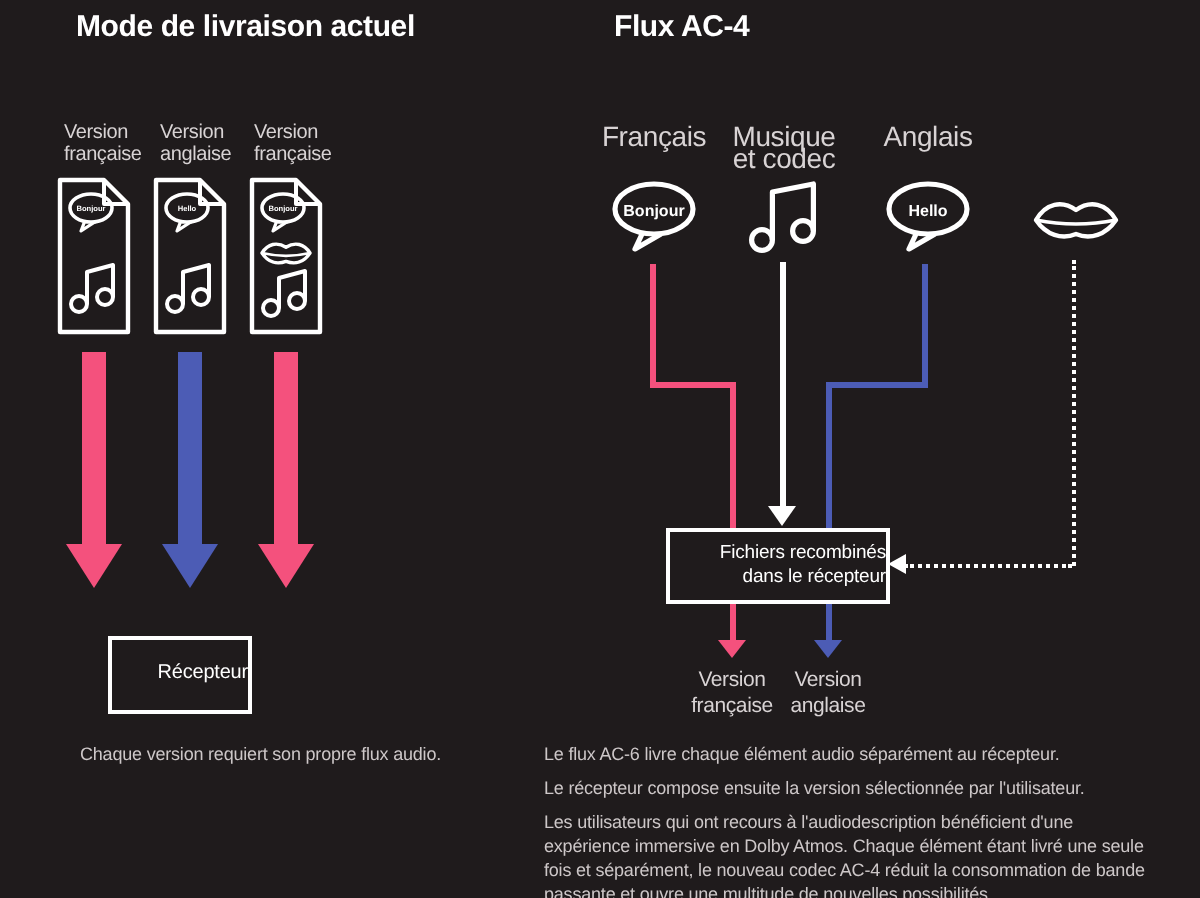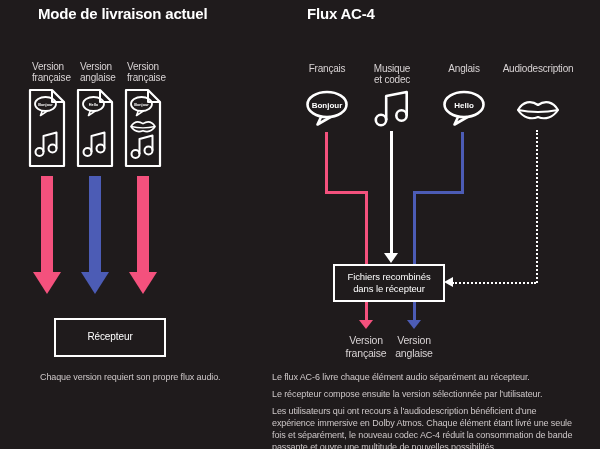--- a/index.html
+++ b/index.html
@@ -5,41 +5,41 @@
   html,body{margin:0;padding:0;background:#000;}
   #stage{
     position:relative;width:600px;height:449px;overflow:hidden;
     background:var(--background,#1f1b1c);
     font-family:"Liberation Sans",sans-serif;
     -webkit-font-smoothing:antialiased;
   }
   .abs{position:absolute;}
   .title{font-size:15px;font-weight:bold;color:#fff;letter-spacing:-0.2px;white-space:nowrap;}
   .doclabel{font-size:10px;line-height:11px;color:var(--label_gray,#d8d3d4);letter-spacing:-0.2px;white-space:pre-line;}
-  .srclabel{font-size:10px;line-height:11px;color:var(--label_gray,#d8d3d4);letter-spacing:-0.2px;text-align:center;white-space:pre-line;}
+  .srclabel{font-size:14px;line-height:11px;color:var(--label_gray,#d8d3d4);letter-spacing:-0.2px;text-align:center;white-space:pre-line;}
   .outlabel{font-size:10.5px;line-height:13px;color:var(--label_gray,#d8d3d4);letter-spacing:-0.2px;text-align:center;white-space:pre-line;}
   .caption{font-size:9px;line-height:12px;color:var(--caption_gray,#cdc7c8);letter-spacing:-0.1px;white-space:pre-line;margin:0 0 5px 0;}
   .vline{width:3px;}
   .hline{height:3px;}
   .pinkbg{background:var(--pink,#f4517d);}
   .bluebg{background:var(--blue,#4c5cb5);}
   .whitebg{background:#fff;}
   .dotv{width:0;border-left:2px dotted #fff;}
   .doth{height:0;border-top:2px dotted #fff;}
   .bigbody{width:12px;height:96px;top:176px;}
   .bighead{width:0;height:0;top:272px;border-left:14px solid transparent;border-right:14px solid transparent;}
   .bighead.pinkhead{border-top:22px solid var(--pink,#f4517d);}
   .bighead.bluehead{border-top:22px solid var(--blue,#4c5cb5);}
   .smallhead{width:0;height:0;border-left:7px solid transparent;border-right:7px solid transparent;}
   .smallhead.pinkhead{border-top:9px solid var(--pink,#f4517d);}
   .smallhead.bluehead{border-top:9px solid var(--blue,#4c5cb5);}
   .whitehead{width:0;height:0;border-left:7.5px solid transparent;border-right:7.5px solid transparent;border-top:10px solid #fff;}
   .lefthead{width:0;height:0;border-top:5.5px solid transparent;border-bottom:5.5px solid transparent;border-right:9px solid #fff;}
-  .wbox{box-sizing:border-box;border:2.5px solid #fff;background:transparent;color:#fff;text-align:center;}
-  .receiver{left:54px;top:318px;width:112px;height:39px;font-size:10px;line-height:34px;letter-spacing:-0.1px;}
+  .wbox{box-sizing:border-box;border:2.5px solid #fff;background:transparent;color:#fff;text-align:right;}
+  .receiver{left:54px;top:318px;width:72px;height:39px;font-size:10px;line-height:34px;letter-spacing:-0.1px;}
   .recombine{left:333px;top:264px;width:112px;height:38px;font-size:9.5px;line-height:12px;padding-top:5px;letter-spacing:-0.1px;white-space:pre-line;}
   svg{display:block;overflow:visible;}
   svg text{font-family:"Liberation Sans",sans-serif;font-weight:bold;fill:#fff;}
 </style>
 </head>
 <body>
 
 <div id="stage">
 
   <div class="abs title" style="left:7px;top:5px;margin-left:31px;">Mode de livraison actuel</div>
@@ -112,21 +112,20 @@
   <div class="abs" style="left:7px;top:371px;width:212px;margin-left:33px;">
     <p class="caption">Chaque version requiert son propre flux audio.</p>
   </div>
 
   <div class="abs title" style="left:307px;top:5px;">Flux AC-4</div>
 
   <div class="abs srclabel" style="left:287px;top:63px;width:80px;">Français</div>
   <div class="abs srclabel" style="left:352px;top:63px;width:80px;">Musique
 et codec</div>
   <div class="abs srclabel" style="left:424px;top:63px;width:80px;">Anglais</div>
-  <div class="abs srclabel" style="left:488px;top:63px;width:100px;">Audiodescription</div>
 
   <div class="abs" style="left:305px;top:90px;">
     <svg width="46" height="40" viewBox="0 0 46 40">
       <ellipse cx="22" cy="14.5" rx="19.5" ry="12.5" fill="none" stroke="#fff" stroke-width="2.6"></ellipse>
       <path d="M16.5 26 L12.5 34.5 L25.5 27" fill="none" stroke="#fff" stroke-width="2.6" stroke-linejoin="round"></path>
       <text x="22" y="18" font-size="8" text-anchor="middle">Bonjour</text>
     </svg>
   </div>
   <div class="abs" style="left:373px;top:88px;">
     <svg width="38" height="40" viewBox="0 0 38 40">

